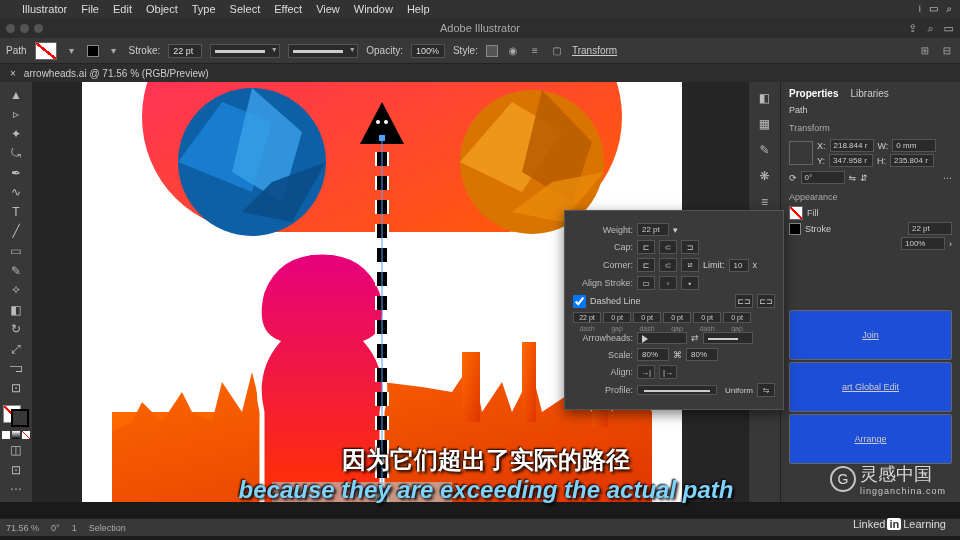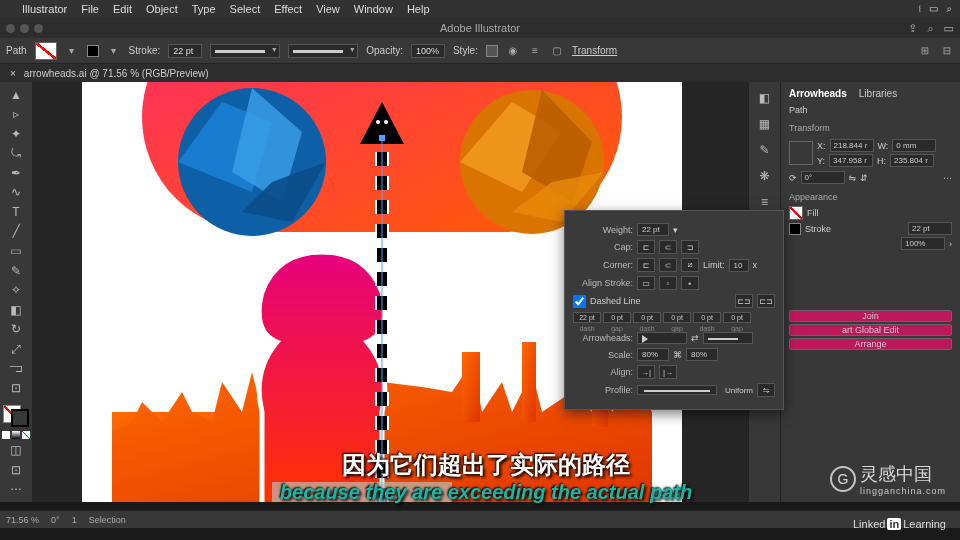--- a/index.html
+++ b/index.html
@@ -48,30 +48,30 @@
 .floatpanel .val { background:#2a2a2a; border:1px solid #555; padding:1px 4px; font-size:8px; min-width:32px; }
 .floatpanel .btn3 { width:18px; height:14px; background:#2a2a2a; border:1px solid #555; display:inline-flex; align-items:center; justify-content:center; font-size:8px; }
 .floatpanel .dashrow { display:flex; gap:2px; margin:2px 0; }
 .floatpanel .dashrow .d { background:#2a2a2a; border:1px solid #555; width:28px; padding:1px 2px; font-size:7px; text-align:center; }
 .floatpanel .dlbls { display:flex; gap:2px; }
 .floatpanel .dlbls span { width:28px; font-size:7px; text-align:center; color:#888; }
 .floatpanel .arrowdd { width:50px; height:12px; background:#2a2a2a; border:1px solid #555; position:relative; }
 .floatpanel .arrowdd.tri::before { content:""; position:absolute; left:4px; top:2px; border-left:6px solid #ccc; border-top:4px solid transparent; border-bottom:4px solid transparent; }
 .floatpanel .proline { width:80px; height:10px; background:#2a2a2a; border:1px solid #555; position:relative; }
 .floatpanel .proline::before { content:""; position:absolute; left:6px; right:6px; top:4px; height:2px; background:#ccc; }
-.statusbar { position:absolute; bottom:12px; left:0; right:0; height:18px; background:#383838; display:flex; align-items:center; padding:0 6px; gap:12px; font-size:9px; color:#aaa; border-top:1px solid #222; z-index:40; }
+.statusbar { position:absolute; bottom:4px; left:0; right:0; height:18px; background:#383838; display:flex; align-items:center; padding:0 6px; gap:12px; font-size:9px; color:#aaa; border-top:1px solid #222; z-index:40; }
 .subtitle { position:absolute; bottom:36px; left:12px; right:0; text-align:center; z-index:100; pointer-events:none; }
 .subtitle .cn { font-size:24px; font-weight:bold; color:#fff; text-shadow:2px 2px 3px #000,-1px -1px 2px #000; }
-.subtitle .en { font-size:20px; font-weight:bold; font-style:italic; color:#14b8a6; text-shadow:2px 2px 3px #000,-1px -1px 2px #000; }
+.subtitle .en { font-size:24px; font-weight:bold; font-style:italic; color:#7dd3fc; text-shadow:2px 2px 3px #000,-1px -1px 2px #000; }
 .wm1 { position:absolute; right:14px; bottom:44px; color:rgba(255,255,255,.8); font-size:18px; z-index:100; display:flex; align-items:center; gap:4px; }
 .wm1 .logo { width:26px; height:26px; border:2px solid rgba(255,255,255,.7); border-radius:50%; display:inline-flex; align-items:center; justify-content:center; font-size:14px; }
 .wm1 .sub { font-size:9px; display:block; color:rgba(255,255,255,.7); letter-spacing:1px; }
 .wm2 { position:absolute; right:14px; bottom:10px; color:#ddd; font-size:11px; z-index:100; }
 .wm2 .in { background:#fff; color:#333; padding:0 2px; border-radius:2px; font-weight:bold; margin:0 2px; }
-.pbtn { background:#be185d; border:1px solid #666; text-align:center; padding:0 0; font-size:9px; border-radius:2px; }
+.pbtn { background:#1d4ed8; border:1px solid #666; text-align:center; padding:19px 0; font-size:9px; border-radius:2px;text-decoration:underline; }
 </style>
 </head>
 <body>
 
 <div class="menubar">
   <span class="apple"></span>
   <span>Illustrator</span>
   <span>File</span>
   <span>Edit</span>
   <span>Object</span>
@@ -241,21 +241,21 @@
     <div class="tool wide">◫</div>
     <div class="tool wide">◉</div>
     <div class="tool wide">▣</div>
     <div class="tool wide">☰</div>
     <div class="tool wide">⊞</div>
     <div class="tool wide">▭</div>
   </div>
 
   <div class="props">
     <div class="tabs">
-      <span>Arrowheads</span>
+      <span>Properties</span>
       <span>Libraries</span>
     </div>
     <div>Path</div>
     <div class="sec">
       <div class="h">Transform</div>
       <div class="row">
         <span style="width:24px;height:24px;border:1px solid #666;display:inline-block"></span>
         <div>
           <div class="row">
               <span>X:</span>

